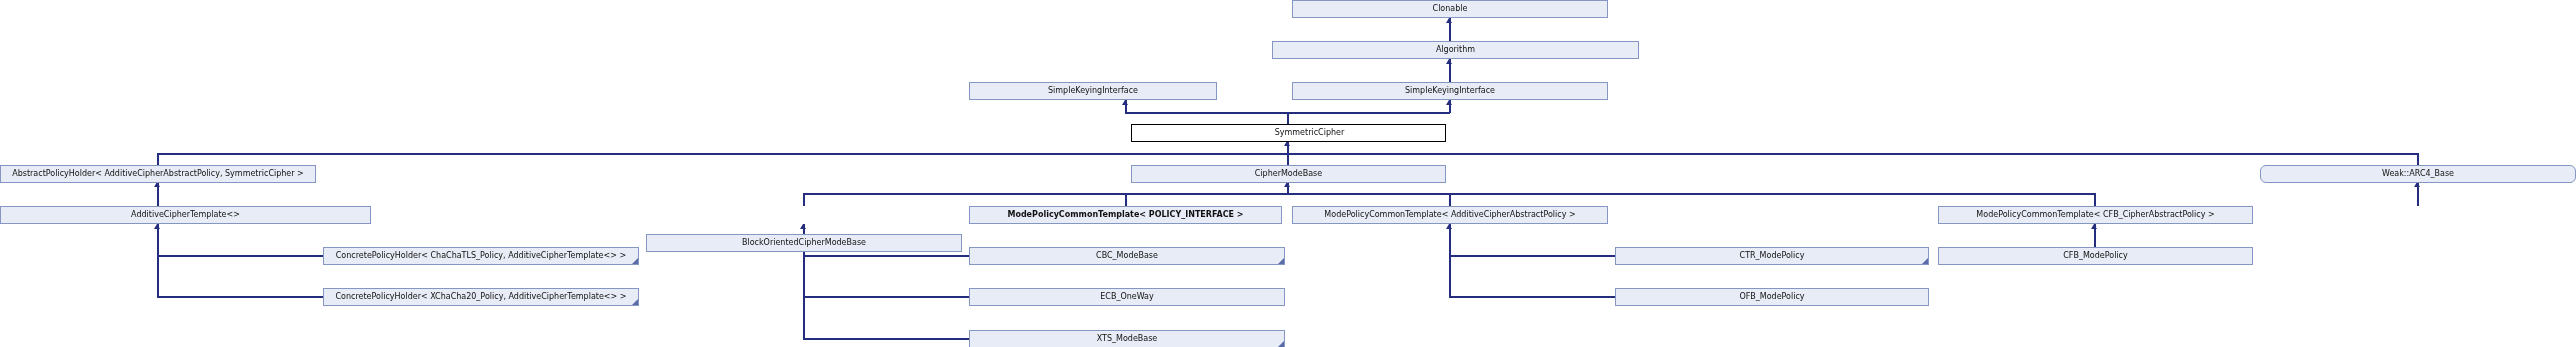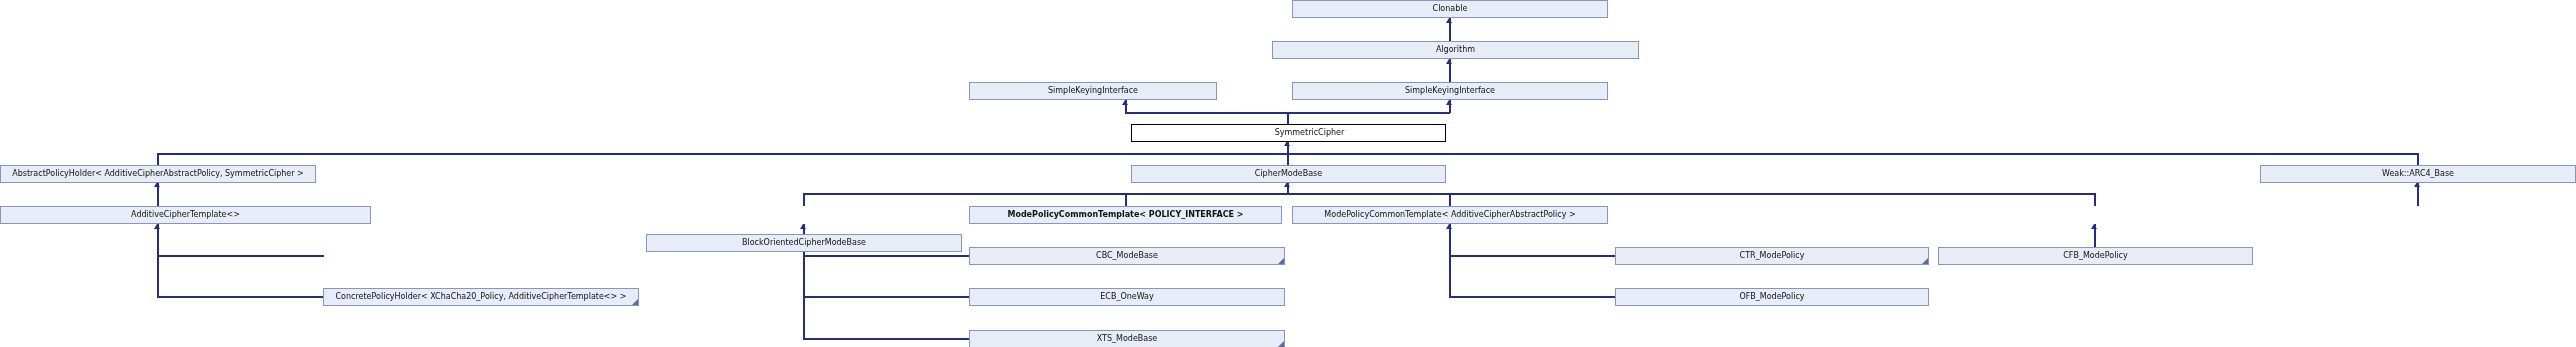--- a/index.html
+++ b/index.html
@@ -122,34 +122,41 @@
     </div>
   <div class="node focal" style="left:1131px;top:124px;width:315px;">
       <span>SymmetricCipher</span>
     </div>
   <div class="node" style="left:0px;top:165px;width:316px;">
       <span>AbstractPolicyHolder&lt; AdditiveCipherAbstractPolicy, SymmetricCipher &gt;</span>
     </div>
   <div class="node" style="left:1131px;top:165px;width:315px;">
       <span>CipherModeBase</span>
     </div>
-  <div class="node" style="left:2260px;top:165px;width:316px;">
+  <div class="node" style="left:2260px;top:165px;width:316px;border-radius:6px;">
       <span>Weak::ARC4_Base</span>
     </div>
   <div class="node" style="left:0px;top:206px;width:371px;">
       <span>AdditiveCipherTemplate&lt;&gt;</span>
     </div>
   <div class="node" style="left:646px;top:206px;width:316px;margin-top:28px;">
       <span>BlockOrientedCipherModeBase</span>
     </div>
   <div class="node" style="left:969px;top:206px;width:313px;font-weight:bold;">
       <span>ModePolicyCommonTemplate&lt; POLICY_INTERFACE &gt;</span>
     </div>
   <div class="node" style="left:1292px;top:206px;width:316px;">
       <span>ModePolicyCommonTemplate&lt; AdditiveCipherAbstractPolicy &gt;</span>
+    </div>
+  <div class="node" style="left:1938px;top:206px;width:315px;">
+      <span>ModePolicyCommonTemplate&lt; CFB_CipherAbstractPolicy &gt;</span>
+    </div>
+  <div class="node" style="left:323px;top:247px;width:316px;">
+      <span>ConcretePolicyHolder&lt; ChaChaTLS_Policy, AdditiveCipherTemplate&lt;&gt; &gt;</span>
+      <span class="wedge"></span>
     </div>
   <div class="node" style="left:323px;top:288px;width:316px;">
       <span>ConcretePolicyHolder&lt; XChaCha20_Policy, AdditiveCipherTemplate&lt;&gt; &gt;</span>
       <span class="wedge"></span>
     </div>
   <div class="node" style="left:969px;top:247px;width:316px;">
       <span>CBC_ModeBase</span>
       <span class="wedge"></span>
     </div>
   <div class="node" style="left:969px;top:288px;width:316px;">

